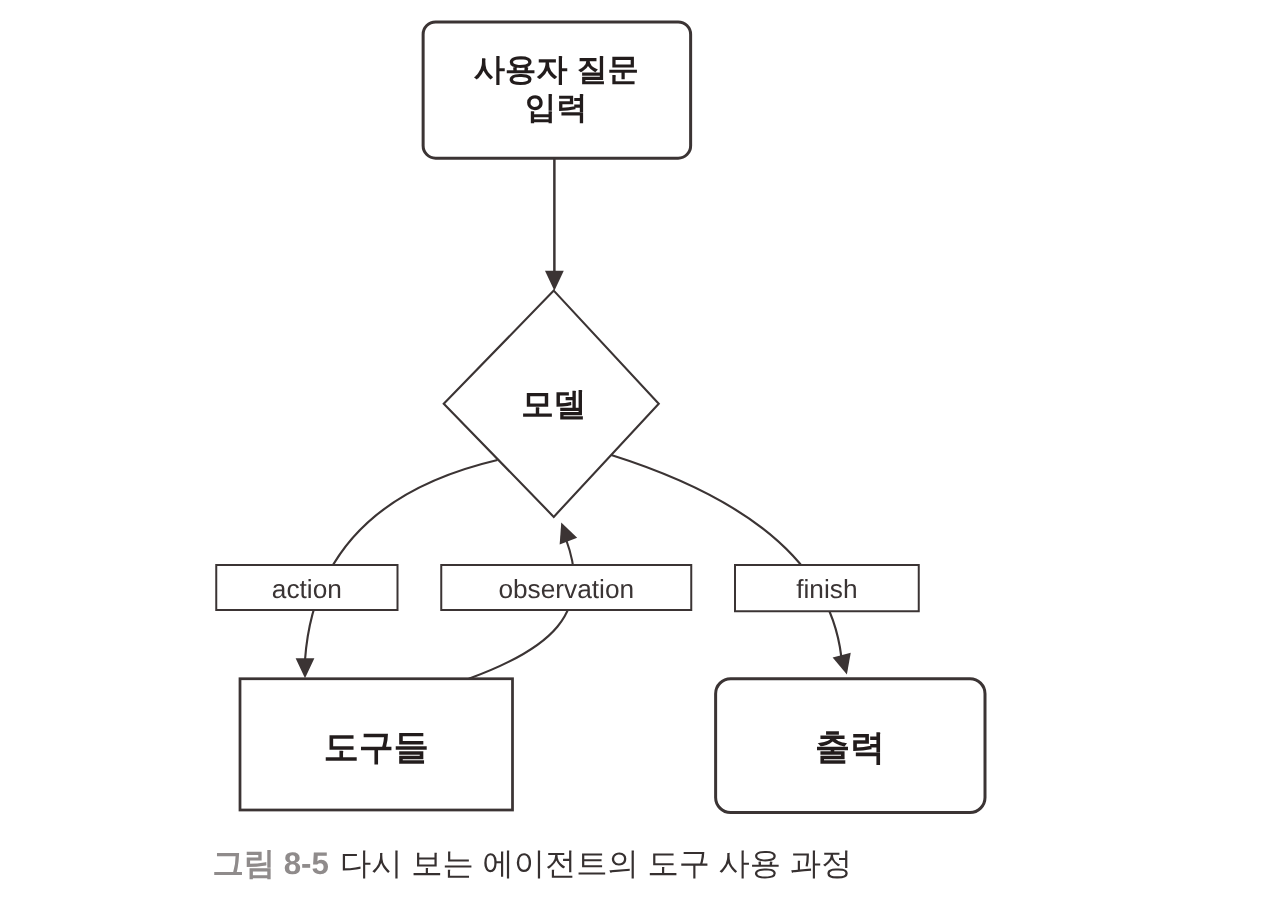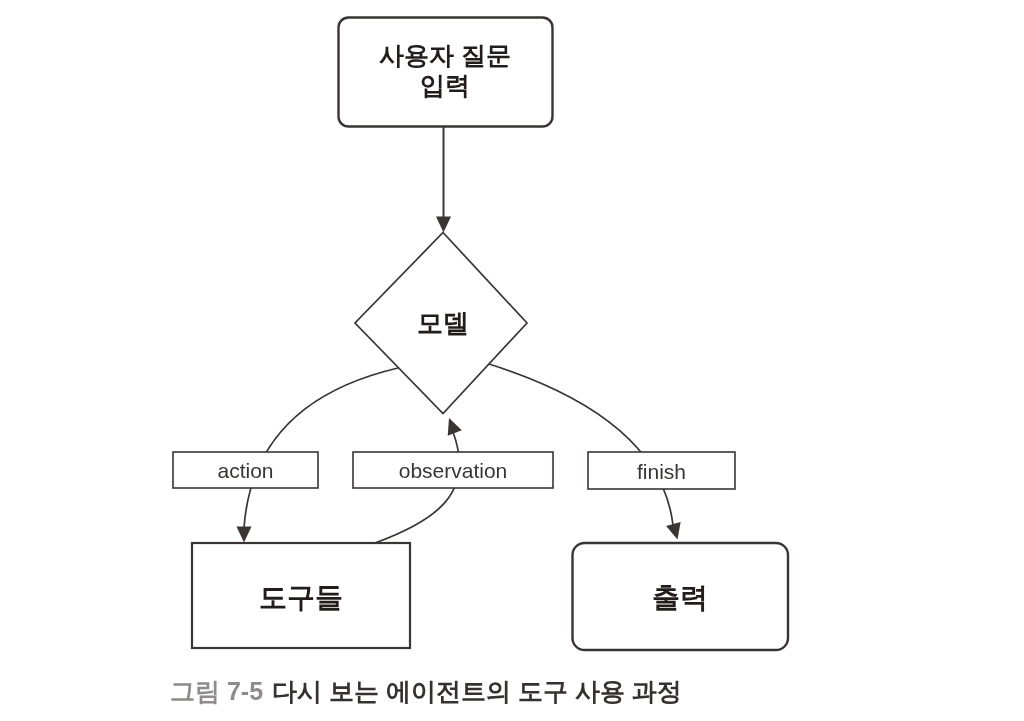--- a/index.html
+++ b/index.html
@@ -33,21 +33,21 @@
     font-size: 25px;
     line-height: 30px;
     white-space: nowrap;
   }
   .caption .fig-label {
     font-weight: bold;
     color: #8f8b8b;
     margin-right: 9px;
   }
   .caption .fig-text {
-    font-weight: bold;
+    font-weight: normal;
     color: #363030;
   }
 </style>
 </head>
 <body>
 
 <div class="screen">
 
   <svg width="1024" height="721" viewBox="0 0 1024 721">
 
@@ -80,16 +80,16 @@
 
     <rect x="192" y="543" width="218" height="105" fill="#ffffff" stroke="#3b3434" stroke-width="2.2"></rect>
     <text x="301" y="607" font-size="28" text-anchor="middle" class="node-text">도구들</text>
 
     <rect x="572.5" y="543" width="215.5" height="107" rx="12" ry="12" fill="#ffffff" stroke="#3b3434" stroke-width="2.4"></rect>
     <text x="680" y="607" font-size="28" text-anchor="middle" class="node-text">출력</text>
   </svg>
 
   
   <div class="caption">
-    <span class="fig-label">그림 7-5</span><span class="fig-text">다시 보는 에이전트의 도구 사용 과정</span>
+    <span class="fig-label">그림 8-5</span><span class="fig-text">다시 보는 에이전트의 도구 사용 과정</span>
   </div>
 
 </div>
 
 </body></html>

